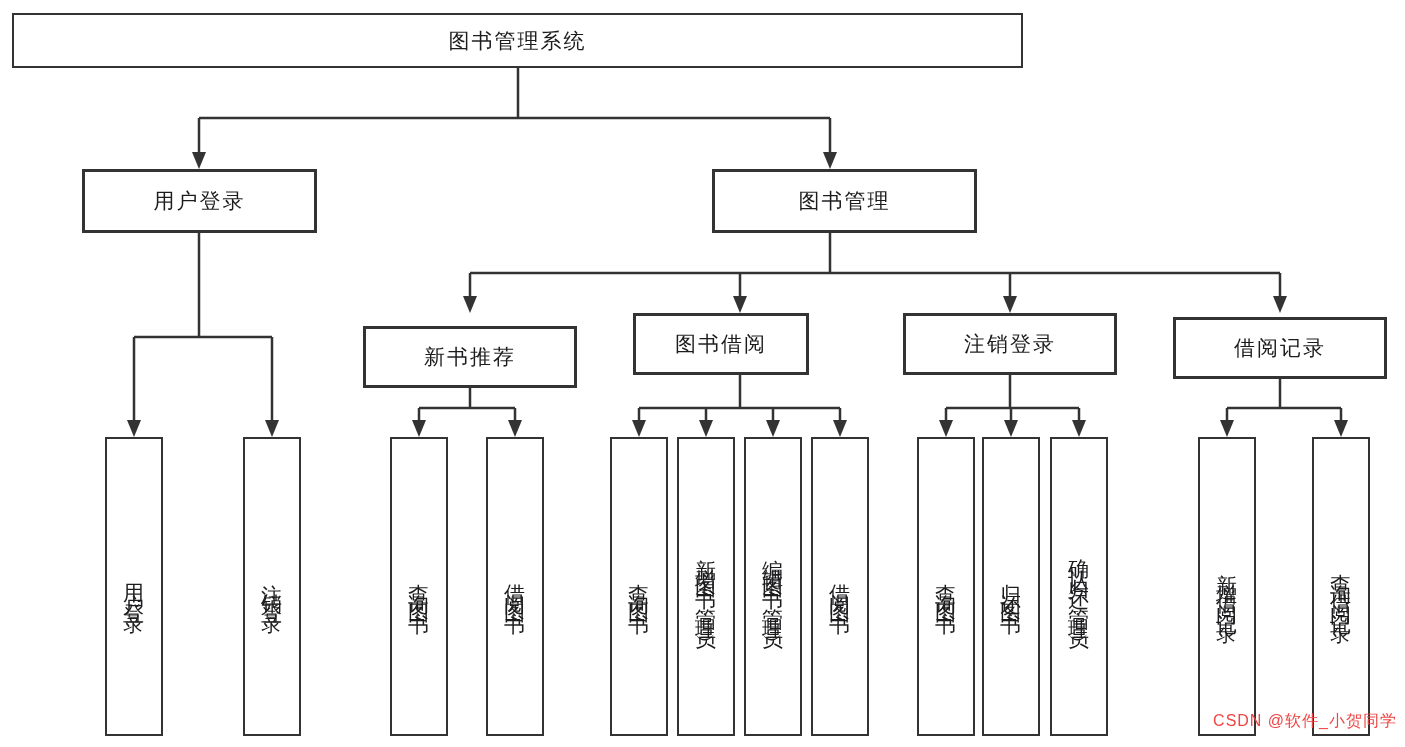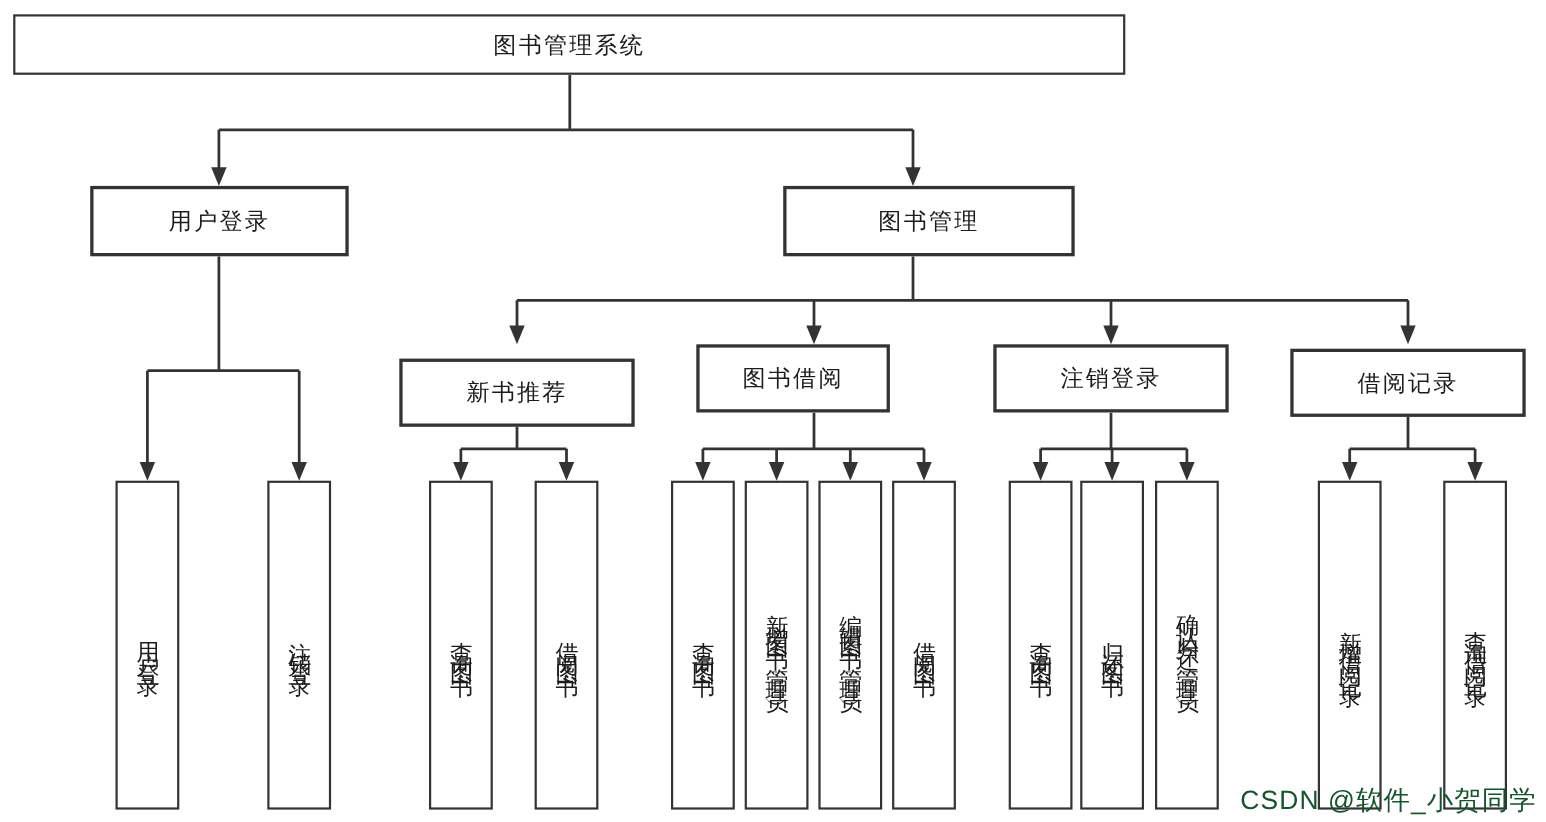--- a/index.html
+++ b/index.html
@@ -17,21 +17,21 @@
   .leaf{
     border-width:2px;
     writing-mode:vertical-rl;text-orientation:mixed;
     font-size:21px;letter-spacing:10px;line-height:1;
   }
   .connectors{position:absolute;left:0;top:0;z-index:1;}
   .connectors path{stroke:#333333;stroke-width:2.5;fill:none;}
   .connectors polygon{fill:#333333;stroke:none;}
   .watermark{
     position:absolute;top:711px;right:8px;z-index:10;
-    font-size:24px;letter-spacing:1px;color:#14532d;
+    font-size:16px;letter-spacing:1px;color:#ef4444;
   }
 </style>
 </head>
 <body>
 
 <div class="stage">
 
   <svg class="connectors" width="1405" height="747" viewBox="0 0 1405 747">
 
     <g>

